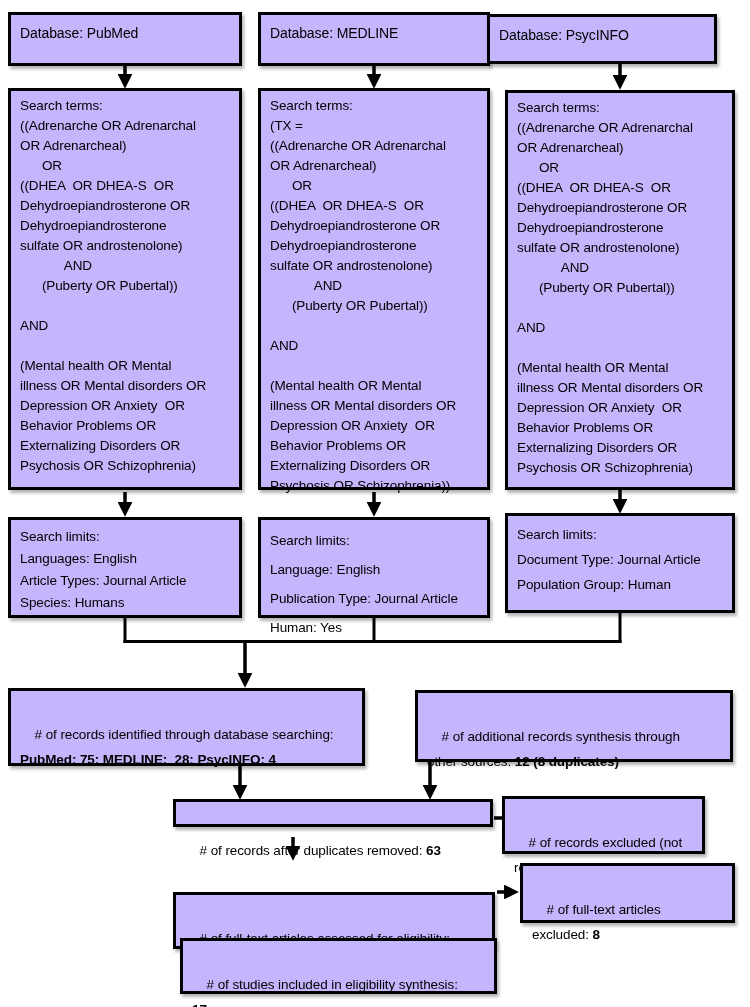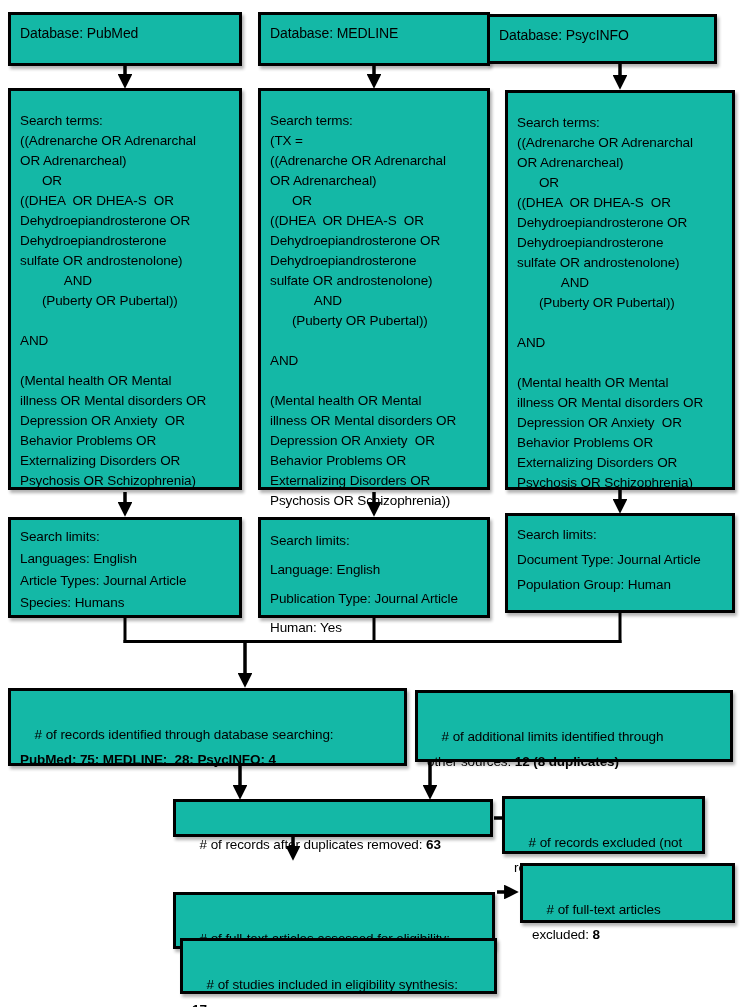--- a/index.html
+++ b/index.html
@@ -7,33 +7,33 @@
     position:relative;
     width:750px;height:1007px;
     background:#ffffff;
     font-family:"Liberation Sans","DejaVu Sans",sans-serif;
     color:#000;
     overflow:hidden;
   }
   .connectors{position:absolute;left:0;top:0;pointer-events:none;}
   .box{
     position:absolute;
-    background:#14b8a6;
+    background:#c4b5fd;
     border:3px solid #000;
     box-shadow:2px 3px 3px rgba(0,0,0,0.30);
     box-sizing:border-box;
     padding:6px 9px;
     white-space:pre-wrap;
     font-size:13.5px;
     line-height:21px;
     font-weight:500;
     letter-spacing:-0.1px;
   }
   .db-box{font-size:14px;line-height:18px;padding-top:9px;}
-  .terms-box{font-size:13.5px;line-height:20px;padding-top:20px;}
+  .terms-box{font-size:13.5px;line-height:20px;padding-top:5px;}
   .limits-tight{line-height:22px;}
   .limits-loose{line-height:29px;}
   .limits-mid{line-height:25px;}
   .flow-box{line-height:25px;}
   .flow-box b{font-weight:700;}
 </style>
 </head>
 <body>
 
 <div class="canvas">
@@ -139,31 +139,31 @@
 (Mental health OR Mental
 illness OR Mental disorders OR
 Depression OR Anxiety  OR
 Behavior Problems OR
 Externalizing Disorders OR
 Psychosis OR Schizophrenia)</div>
   <div class="box limits-mid" style="left:505px;top:513px;width:230px;height:100px">Search limits:
 Document Type: Journal Article
 Population Group: Human</div>
 
-  <div class="box flow-box" style="left:8px;top:688px;width:399px;height:78px">
+  <div class="box flow-box" style="left:8px;top:688px;width:357px;height:78px">
     <span># of records identified through database searching:
 </span><b>PubMed: 75; MEDLINE:  28; PsycINFO: 4</b>
   </div>
 
   <div class="box flow-box" style="left:415px;top:690px;width:318px;height:72px">
-    <span># of additional limits identified through
+    <span># of additional records synthesis through
 other sources: </span><b>12 (8 duplicates)</b>
   </div>
 
-  <div class="box flow-box" style="left:173px;top:799px;width:320px;height:38px;padding-top:5px">
+  <div class="box flow-box" style="left:173px;top:799px;width:320px;height:28px;padding-top:11px">
     <span># of records after duplicates removed: </span><b>63</b>
   </div>
 
   <div class="box flow-box" style="left:502px;top:796px;width:203px;height:58px">
     <span># of records excluded (not
 relevant from abstract): </span><b>38</b>
   </div>
 
   <div class="box flow-box" style="left:173px;top:892px;width:322px;height:57px">
     <span># of full-text articles assessed for eligibility:

